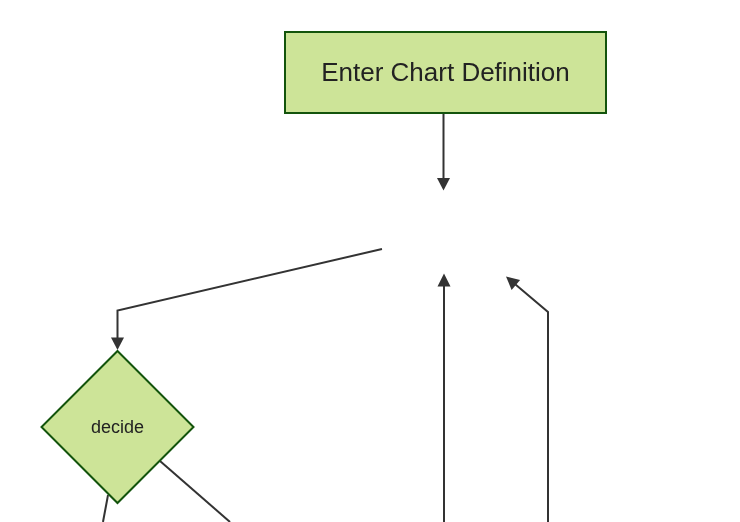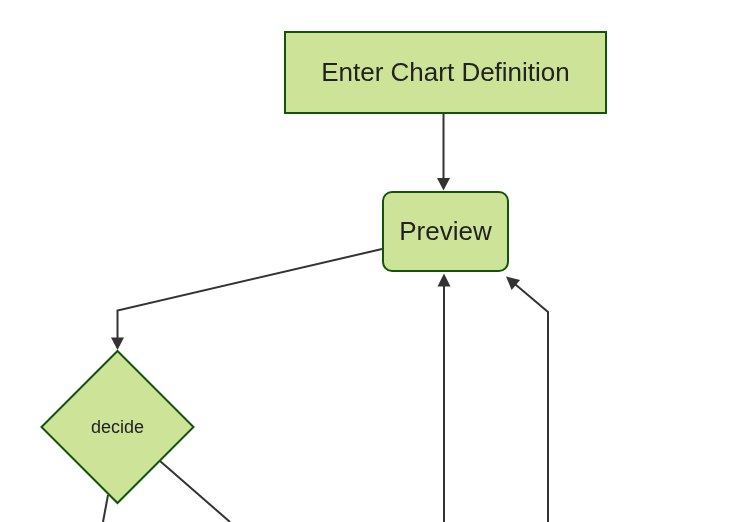--- a/index.html
+++ b/index.html
@@ -88,21 +88,18 @@
 
     <path class="edge" d="M160 461 L230 522"></path>
 
     <polygon class="diamond-shape" points="117.5,351 193.5,427 117.5,503 41.5,427"></polygon>
   </svg>
 
   <div class="node node-rect">
     <span>Enter Chart Definition</span>
   </div>
 
-  <div class="node node-rounded">
-    <span>Preview</span>
-  </div>
 
   <div class="diamond-label">
     <span>decide</span>
   </div>
 
 </div>
 
 </body></html>

